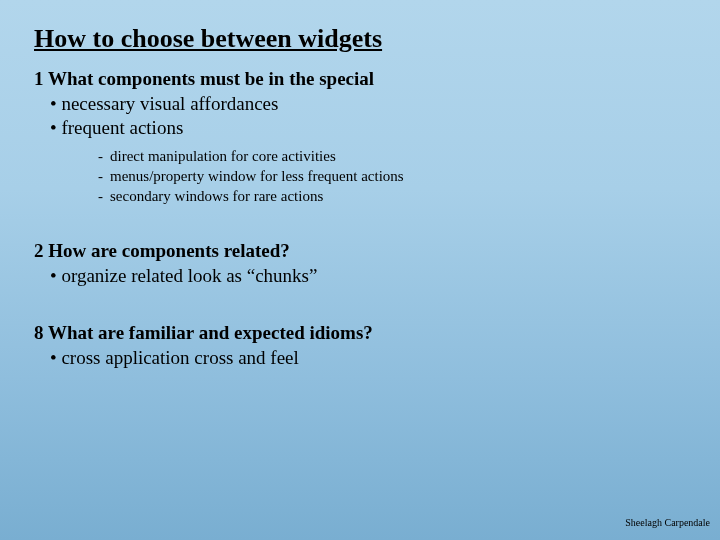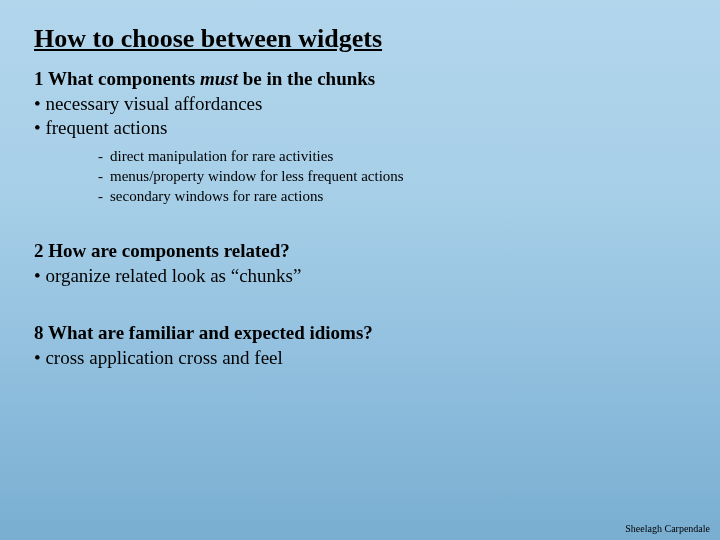--- a/index.html
+++ b/index.html
@@ -27,62 +27,62 @@
   }
   .section {
     margin-bottom: 34px;
   }
   .section-head {
     font-size: 19px;
     font-weight: bold;
     margin-bottom: 2px;
   }
   .section-head .italic {
-    font-style: italic;
     text-align: center;
   }
   .bullet-line {
     font-size: 19px;
+    margin-left: 16px;
     line-height: 1.25;
   }
   .sublist {
     margin-top: 6px;
     margin-left: 64px;
     font-size: 15px;
     line-height: 1.35;
   }
   .subitem {
     white-space: nowrap;
   }
   .dash {
     display: inline-block;
     width: 12px;
   }
   .footer {
     position: absolute;
     right: 10px;
-    bottom: 6px;
+    bottom: 12px;
     font-size: 10px;
   }
 </style>
 </head>
 <body>
 
 <div class="slide">
 
   <div class="title">How to choose between widgets</div>
 
   <div class="section">
     <div class="section-head">
-      <span>1 What components </span><span class="italic">must</span><span> be in the chunks</span>
+      <span>1 What components </span><span class="italic">must</span><span> be in the special</span>
     </div>
     <div class="bullet-line">• necessary visual affordances</div>
     <div class="bullet-line">• frequent actions</div>
     <div class="sublist">
-      <div class="subitem"><span class="dash">-</span><span>direct manipulation for rare activities</span></div>
+      <div class="subitem"><span class="dash">-</span><span>direct manipulation for core activities</span></div>
       <div class="subitem"><span class="dash">-</span><span>menus/property window for less frequent actions</span></div>
       <div class="subitem"><span class="dash">-</span><span>secondary windows for rare actions</span></div>
     </div>
   </div>
 
   <div class="section">
     <div class="section-head">
       <span>2 How are components related?</span>
     </div>
     <div class="bullet-line">• organize related look as “chunks”</div>

